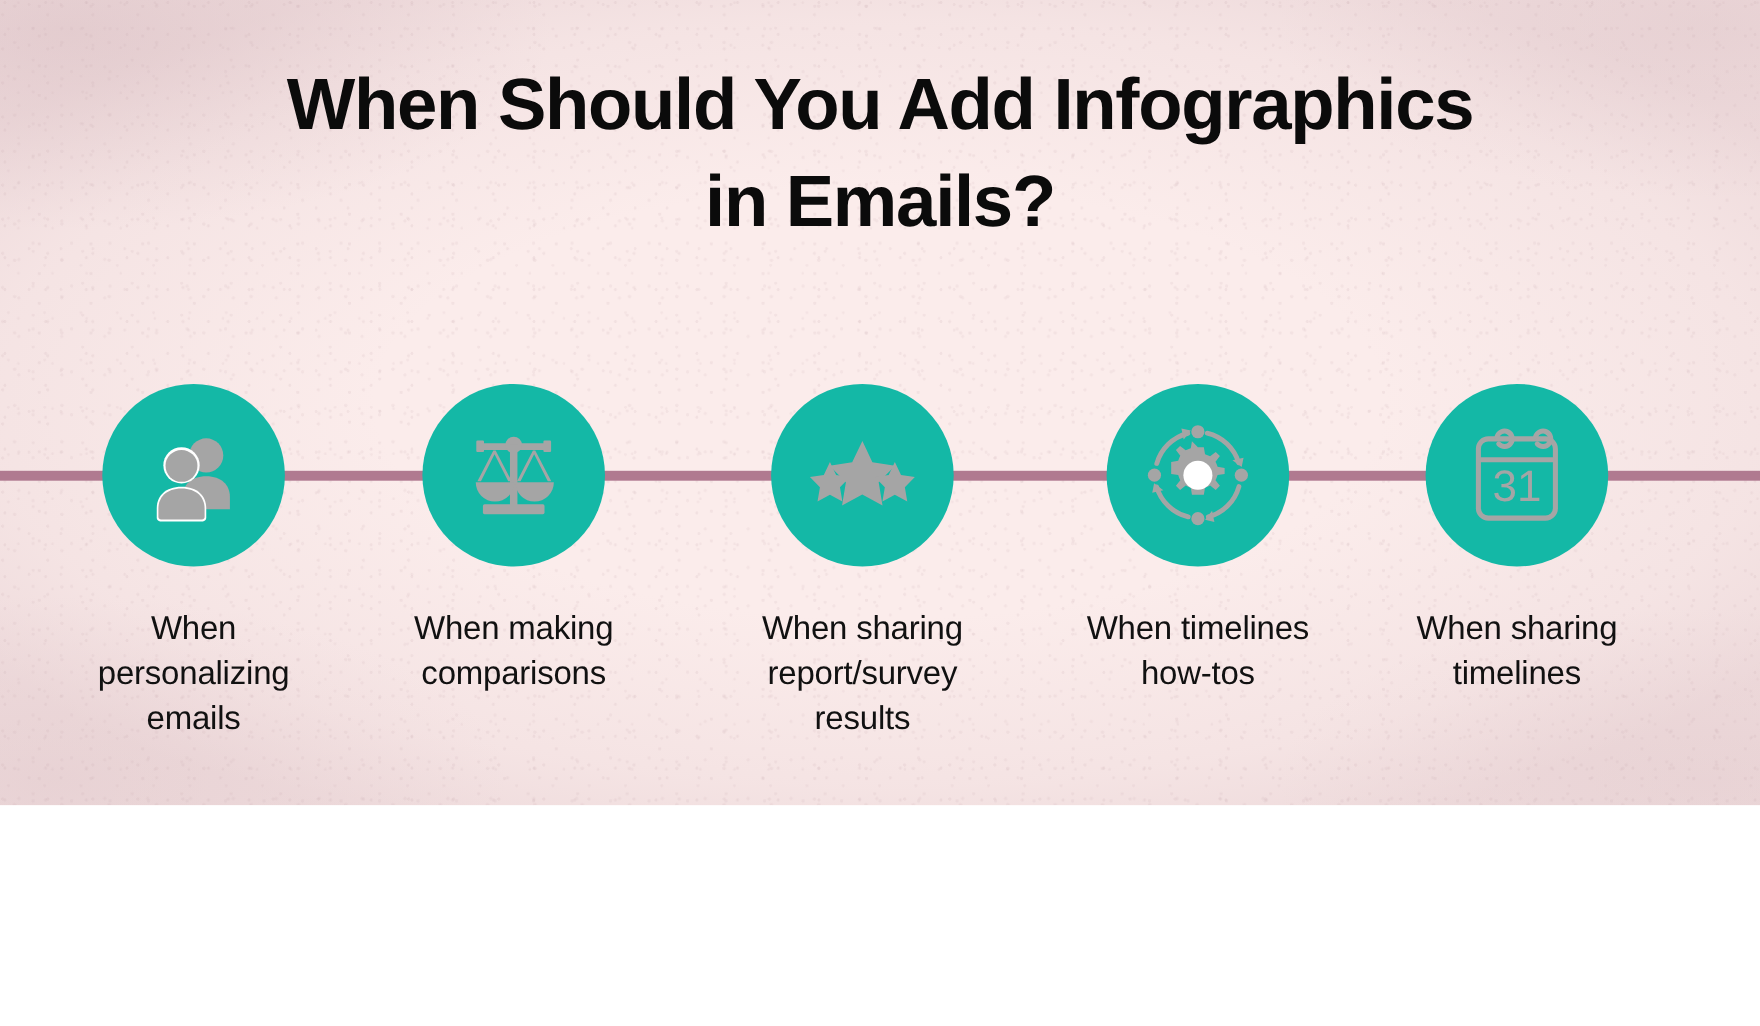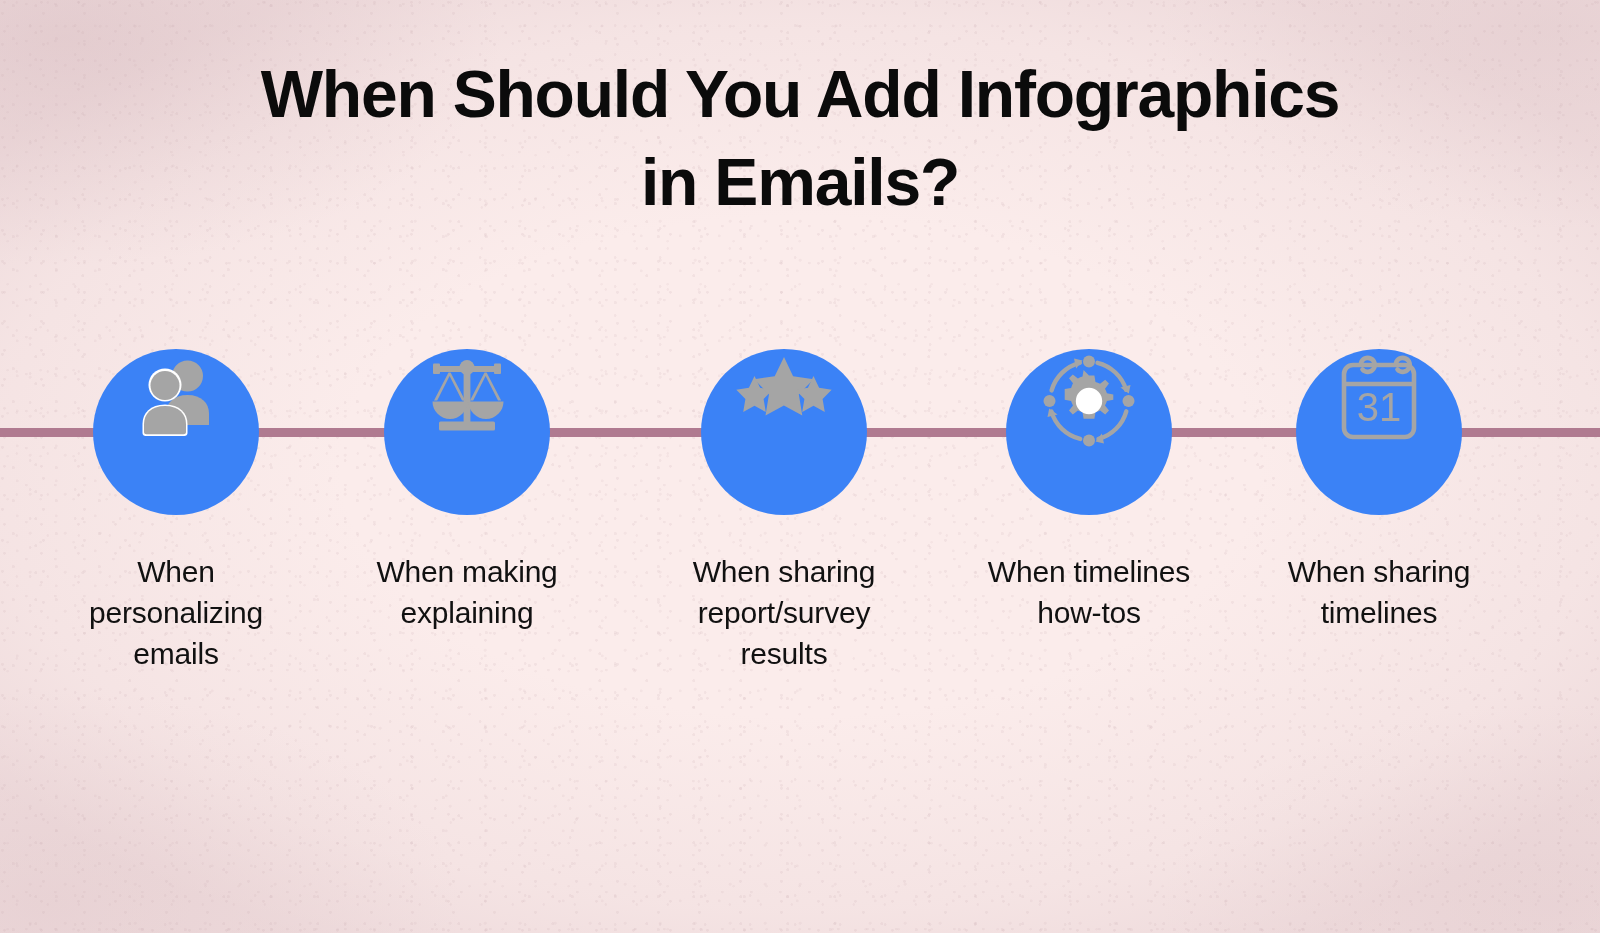--- a/index.html
+++ b/index.html
@@ -5,21 +5,21 @@
   * { margin:0; padding:0; box-sizing:border-box; }
 
   html, body {
     width:1600px; height:933px;
     overflow:hidden;
     font-family:"Liberation Sans", sans-serif;
   }
 
   #poster {
     position:relative;
-    width:1600px; height:933px;
+    width:1600px; height:732px;
     background-color:#fbeceb;
     overflow:hidden;
   }
 
   
   .texture-grain, .texture-vignette {
     position:absolute; inset:0;
     pointer-events:none;
   }
   .texture-grain {
@@ -74,22 +74,22 @@
   .nodes { position:absolute; inset:0; z-index:3; }
 
   .node { position:absolute; top:0; }
 
   .node-circle {
     position:absolute;
     top:349px;
     width:166px; height:166px;
     margin-left:-83px;
     border-radius:50%;
-    background:#3b82f6;
-    display:flex; justify-content:center;
+    background:#14b8a6;
+    display:flex; align-items:center; justify-content:center;
   }
   .node-circle svg { display:block; }
 
   .node-label {
     position:absolute;
     top:551px;
     width:300px;
     margin-left:-150px;
     text-align:center;
     color:#111111;
@@ -150,21 +150,21 @@
 
             <path d="M27.5 23.5 L13 51.5 h3.2 L28.6 26.9 L41 51.5 h3.2 L29.6 23.5 z"></path>
             <path d="M11.5 52.5 h35 a17.5 17.5 0 0 1 -35 0 z"></path>
 
             <path d="M63.5 23.5 L49 51.5 h3.2 L64.6 26.9 L77 51.5 h3.2 L65.6 23.5 z"></path>
             <path d="M47.5 52.5 h35 a17.5 17.5 0 0 1 -35 0 z"></path>
           </svg>
         </span>
       </div>
       <div class="node-label">When making
-explaining</div>
+comparisons</div>
     </div>
 
     <div class="node" style="left:784px;">
       <div class="node-circle">
         <span>
           <svg width="108" height="78" viewBox="0 0 108 78" fill="#a5a5a5">
 
             <path d="M24.5 27 l5.6 11.8 12.6 1.9 -9.1 9.2 2.2 13.1 -11.3 -6.2 -11.3 6.2 2.2 -13.1 -9.1 -9.2 12.6 -1.9 z"></path>
 
             <path d="M54 8 l9.1 19.2 20.6 3.1 -14.9 15 3.5 21.3 -18.4 -10.1 -18.4 10.1 3.5 -21.3 -14.9 -15 20.6 -3.1 z"></path>

